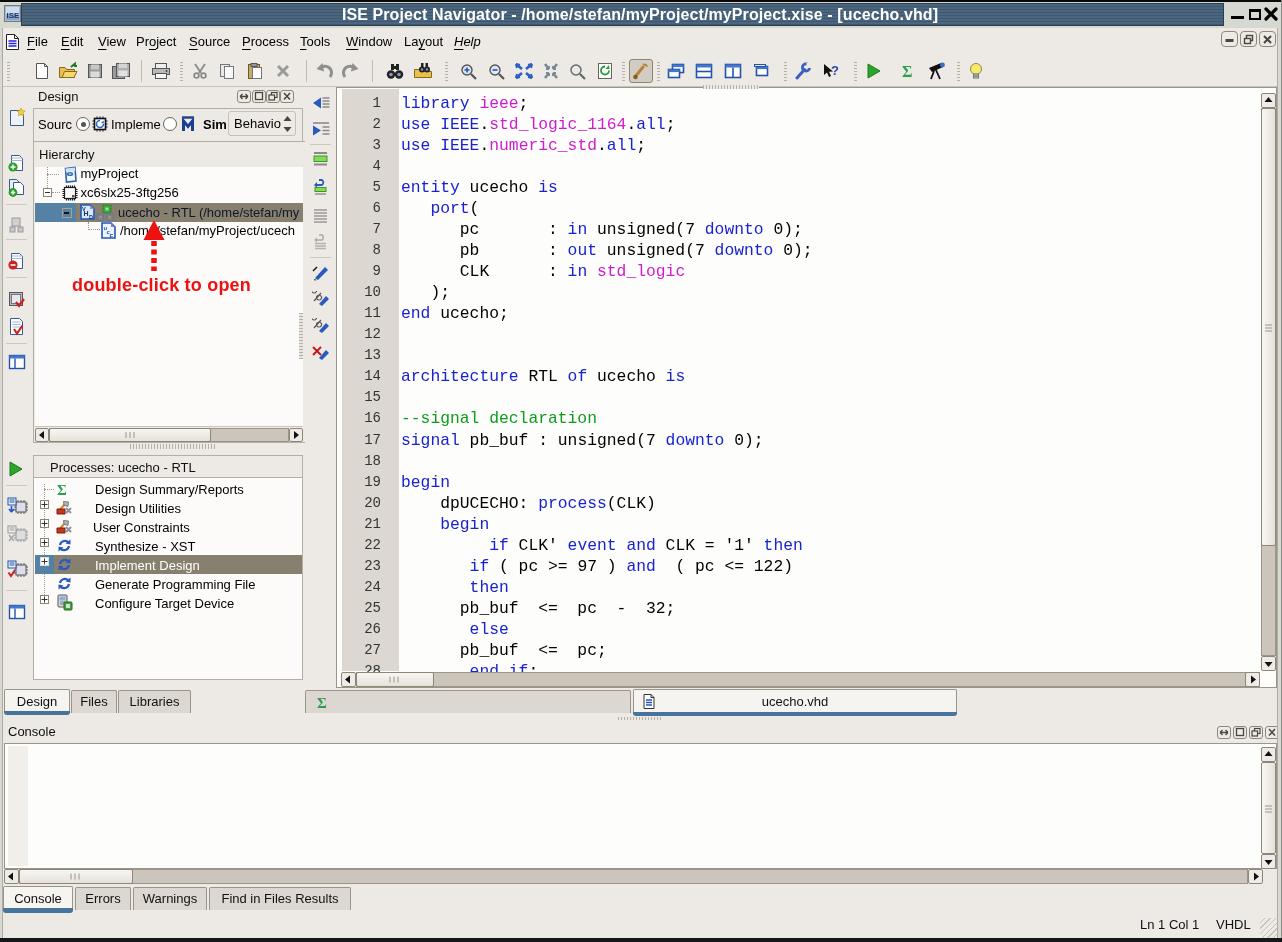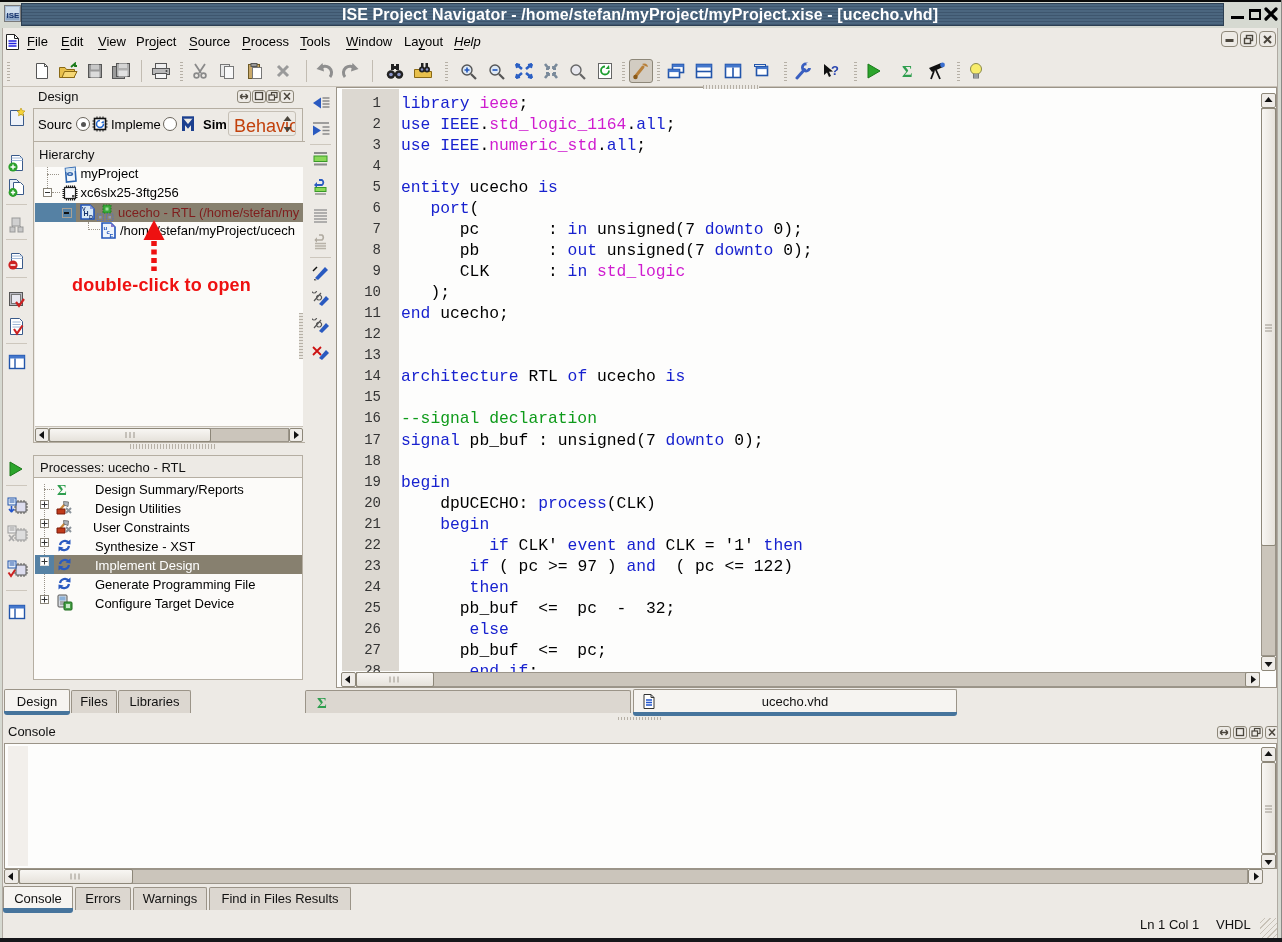--- a/index.html
+++ b/index.html
@@ -471,21 +471,21 @@
     <div class="abs" style="left:77px; top:8px;">Impleme</div>
     <div class="abs" style="left:129px; top:8px; width:14px; height:14px; border:1px solid #6a655c; border-radius:50%; background:#fff;"></div>
     <div class="abs" style="left:147px; top:6px; width:18px; height:18px;">
         <svg width="18" height="18">
           <path d="M2.5 16 V6 L7 11.5 L11.5 6 V16" stroke="#1b3f8f" stroke-width="3" fill="none"></path>
           <path d="M1 2.5 H13" stroke="#1b3f8f" stroke-width="2.4"></path>
         </svg>
       </div>
     <div class="abs" style="left:169px; top:8px;font-weight:bold;">Sim</div>
     <div class="abs" style="left:194px; top:2px; width:68px; height:25px; border:1px solid #c6c0b6; border-radius:3px; background:#edeae5; overflow:hidden;">
-      <div class="abs" style="left:5px; top:4px; font-size:18px; color:#c2410c;">Behavio</div>
+      <div class="abs" style="left:5px; top:4px; font-size:13px; color:#000000;">Behavio</div>
       <div class="abs" style="left:50px; top:0px; width:17px; height:24px;">
           <svg width="17" height="24">
             <path d="M8.5 4 l4 5 h-8 z" fill="#4a453c"></path>
             <path d="M8.5 20 l4 -5 h-8 z" fill="#4a453c"></path>
           </svg>
         </div>
     </div>
   </div>
 
   <div class="abs" id="hierbox">
@@ -535,21 +535,21 @@
       <div class="abs" style="left:61px; top:37px; width:19px; height:17px;">
           <svg width="19" height="17">
             <rect x="7" y="1" width="8" height="8" fill="#3aa83a" stroke="#1d7a1d" stroke-dasharray="1.6,1.1"></rect>
             <rect x="9.5" y="3.5" width="3" height="3" fill="#9adf9a"></rect>
             <rect x="1" y="10" width="6.5" height="6.5" fill="none" stroke="#5570c0" stroke-dasharray="1.5,1.1"></rect>
             <rect x="3" y="12" width="2.5" height="2.5" fill="#8a96b8"></rect>
             <rect x="10.5" y="10" width="6.5" height="6.5" fill="none" stroke="#5570c0" stroke-dasharray="1.5,1.1"></rect>
             <rect x="12.5" y="12" width="2.5" height="2.5" fill="#8a96b8"></rect>
           </svg>
         </div>
-      <div class="abs trow" style="left:83px; top:38px; color:#7f1d1d;">ucecho - RTL (/home/stefan/my</div>
+      <div class="abs trow" style="left:83px; top:38px; color:#0f172a;">ucecho - RTL (/home/stefan/my</div>
 
       <div class="abs" style="left:53px; top:55px; width:1px; height:8px; border-left:1px dotted #9a948a;"></div>
       <div class="abs" style="left:53px; top:62px; width:12px; height:1px; border-top:1px dotted #9a948a;"></div>
       <div class="abs" style="left:66px; top:55px; width:15px; height:17px;">
           <svg width="15" height="17">
             <path d="M1 1 h9 l4 4 v11 h-13 z" fill="#eef4fb" stroke="#2255bb" stroke-width="1.6"></path>
             <path d="M10 1 l4 4 h-4 z" fill="#8a7ad0"></path>
             <text x="2.5" y="7.5" font-size="6" font-weight="bold" fill="#2255bb" font-family="Liberation Sans">u</text>
             <text x="5.5" y="11.5" font-size="6" font-weight="bold" fill="#2255bb" font-family="Liberation Sans">c</text>
             <text x="8.5" y="15.5" font-size="6" font-weight="bold" fill="#2255bb" font-family="Liberation Sans">F</text>
@@ -582,21 +582,21 @@
           <path d="M4 2 L9 6 L4 10 Z" fill="#111"></path>
         </svg>
       </div>
   </div>
 </div>
 
 <div class="abs" style="left:130px; top:444px; width:85px; height:5px; background:repeating-linear-gradient(90deg,#b6b0a6 0 1px,#edeae5 1px 3px);"></div>
 
 <div class="abs" id="ppanel">
   <div class="abs" style="left:0px; top:0px; width:270px; height:22px; border:1px solid #b5aea2; border-bottom:none; background:#edeae5;">
-      <div class="abs phead" style="left:6px; top:4px;">Processes: ucecho - RTL</div>
+      <div class="abs phead" style="left:16px; top:4px;">Processes: ucecho - RTL</div>
     </div>
   <div class="abs" id="procbox" style="width:270px;">
     <div class="abs" style="left:10px; top:6px; width:1px; height:115px; border-left:1px dotted #9a948a;"></div>
 
     <div class="abs" style="left:10px; top:11px; width:10px; height:1px; border-top:1px dotted #9a948a;"></div>
     <div class="abs" style="left:22px; top:3px; width:16px; height:17px;">
         <svg width="16" height="17">
           <text x="1" y="14" font-size="15" font-weight="bold" fill="#2f9e4f" font-family="Liberation Serif">Σ</text>
         </svg>
       </div>

